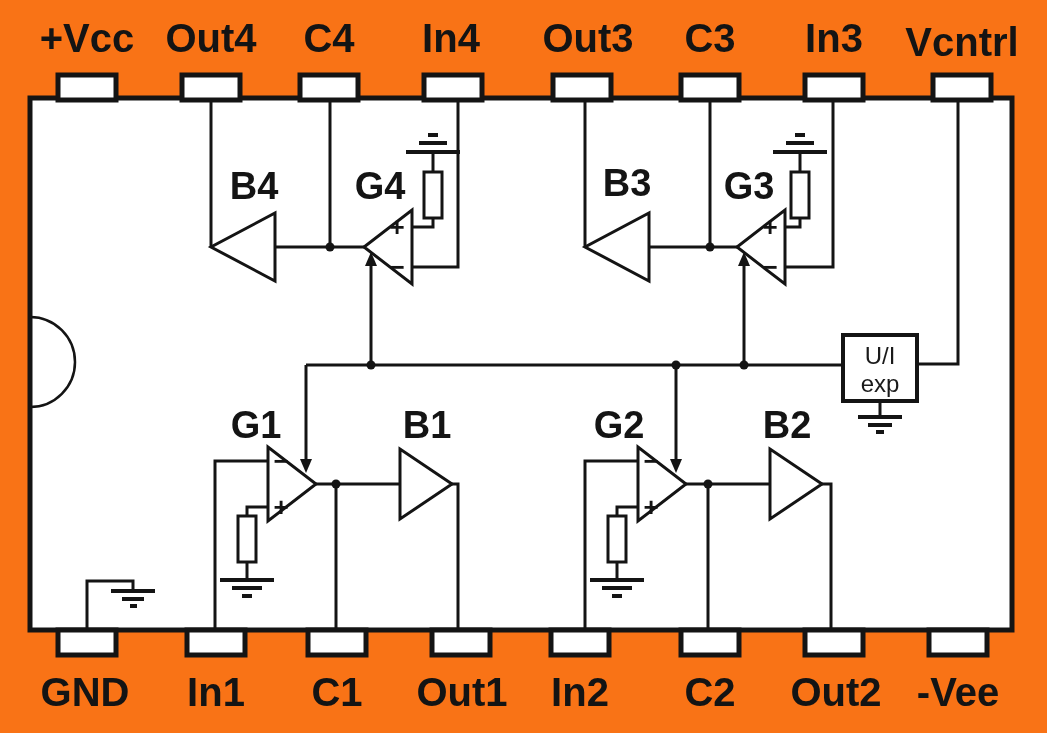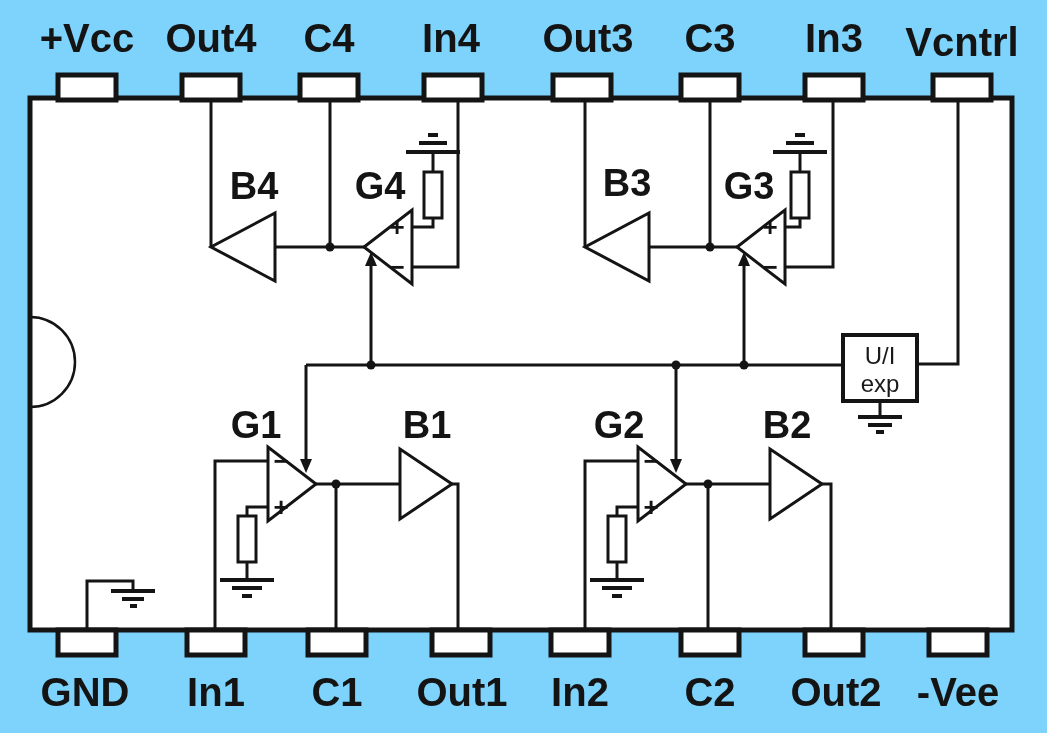--- a/index.html
+++ b/index.html
@@ -8,21 +8,21 @@
     background: #ffffff;
     width: 1047px;
     height: 733px;
     overflow: hidden;
     font-family: "Liberation Sans", sans-serif;
   }
   .stage {
     position: relative;
     width: 1047px;
     height: 733px;
-    background: #7dd3fc;
+    background: #f97316;
   }
   svg { display: block; }
   .pin-label {
     font-family: "Liberation Sans", sans-serif;
     font-size: 40px;
     font-weight: bold;
     fill: #141414;
   }
   .amp-label {
     font-family: "Liberation Sans", sans-serif;

